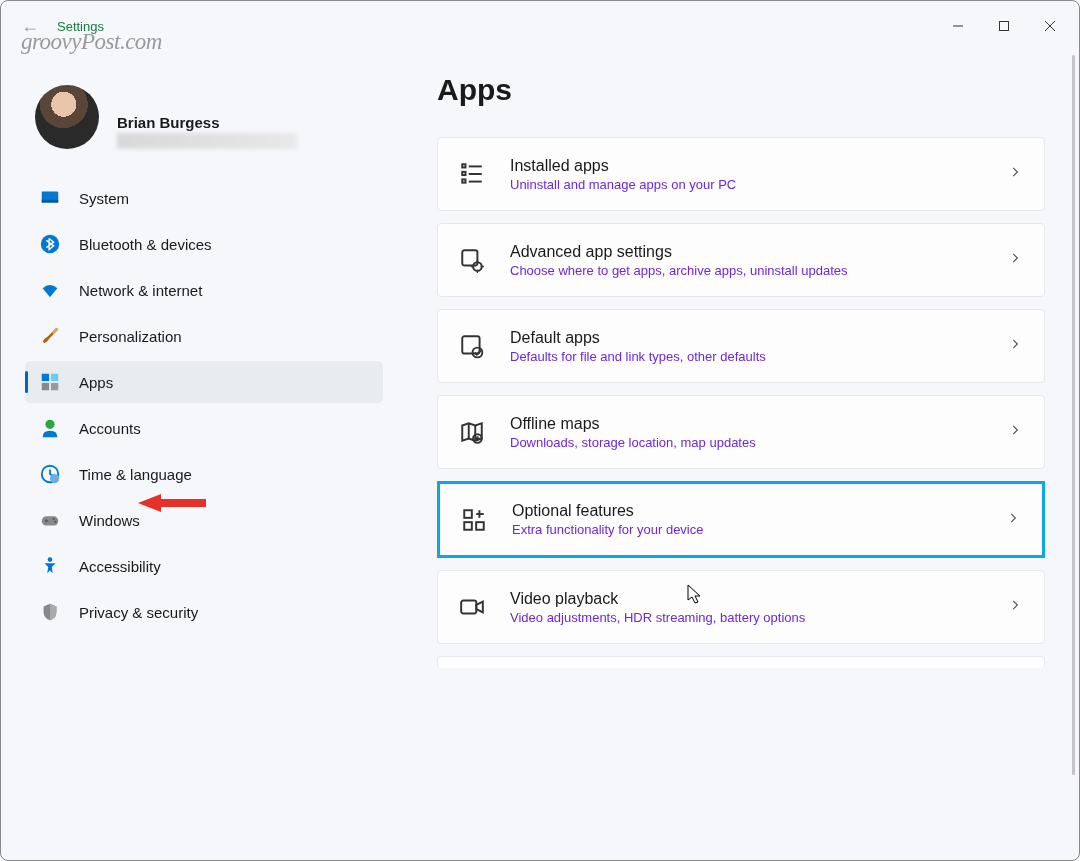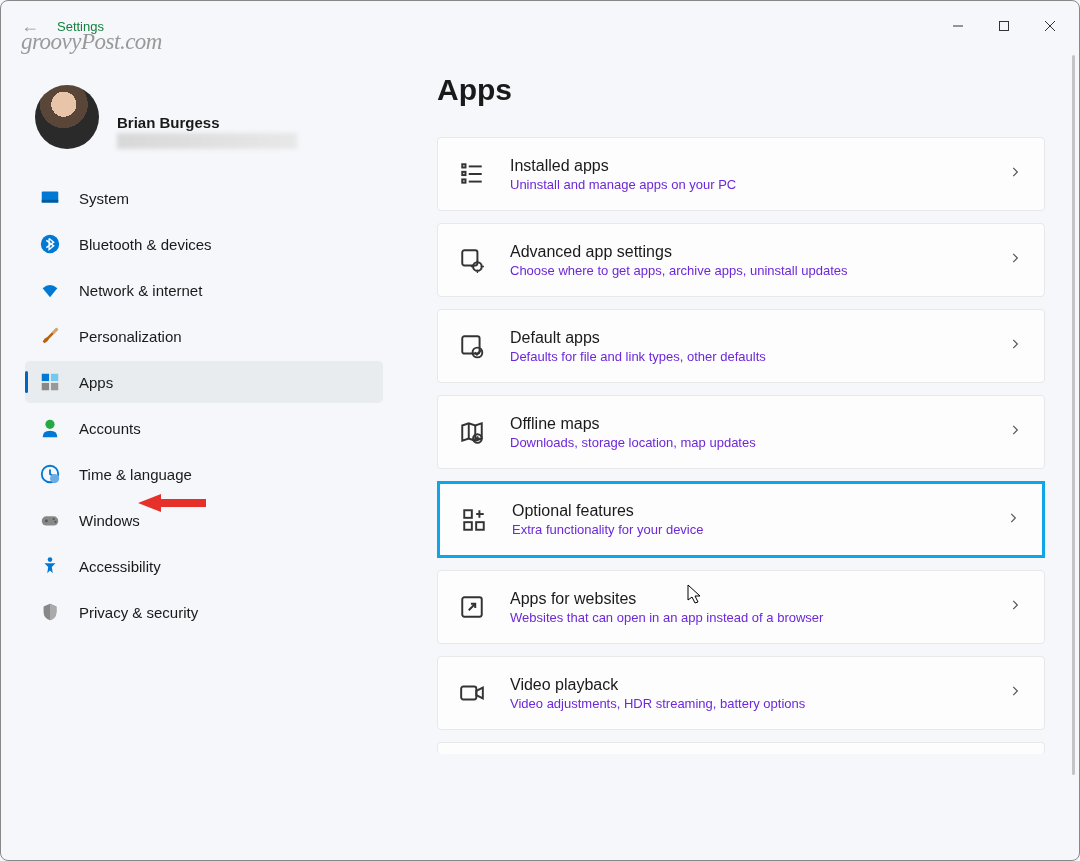--- a/index.html
+++ b/index.html
@@ -289,35 +289,20 @@
             </span>
           <div class="card-text">
             <div class="card-title">Optional features</div>
             <div class="card-desc">Extra functionality for your device</div>
           </div>
           <span class="chevron"><svg width="14" height="14" viewBox="0 0 24 24" fill="none" stroke="currentColor" stroke-width="2">
                 <polyline points="9 5 16 12 9 19"></polyline>
               </svg></span>
         </div>
 
-        <div class="card">
-          <span class="card-icon">
-              <svg width="26" height="26" viewBox="0 0 24 24" fill="none" stroke="currentColor" stroke-width="1.8">
-                <rect x="3" y="3" width="18" height="18" rx="2"></rect>
-                <path d="M9 15 L15 9 M11 9 L15 9 L15 13"></path>
-              </svg>
-            </span>
-          <div class="card-text">
-            <div class="card-title">Apps for websites</div>
-            <div class="card-desc">Websites that can open in an app instead of a browser</div>
-          </div>
-          <span class="chevron"><svg width="14" height="14" viewBox="0 0 24 24" fill="none" stroke="currentColor" stroke-width="2">
-                <polyline points="9 5 16 12 9 19"></polyline>
-              </svg></span>
-        </div>
 
         <div class="card">
           <span class="card-icon">
               <svg width="26" height="26" viewBox="0 0 24 24" fill="none" stroke="currentColor" stroke-width="1.8">
                 <rect x="2" y="6" width="14" height="12" rx="2"></rect>
                 <path d="M16 10 L22 7 L22 17 L16 14 Z"></path>
               </svg>
             </span>
           <div class="card-text">
             <div class="card-title">Video playback</div>

